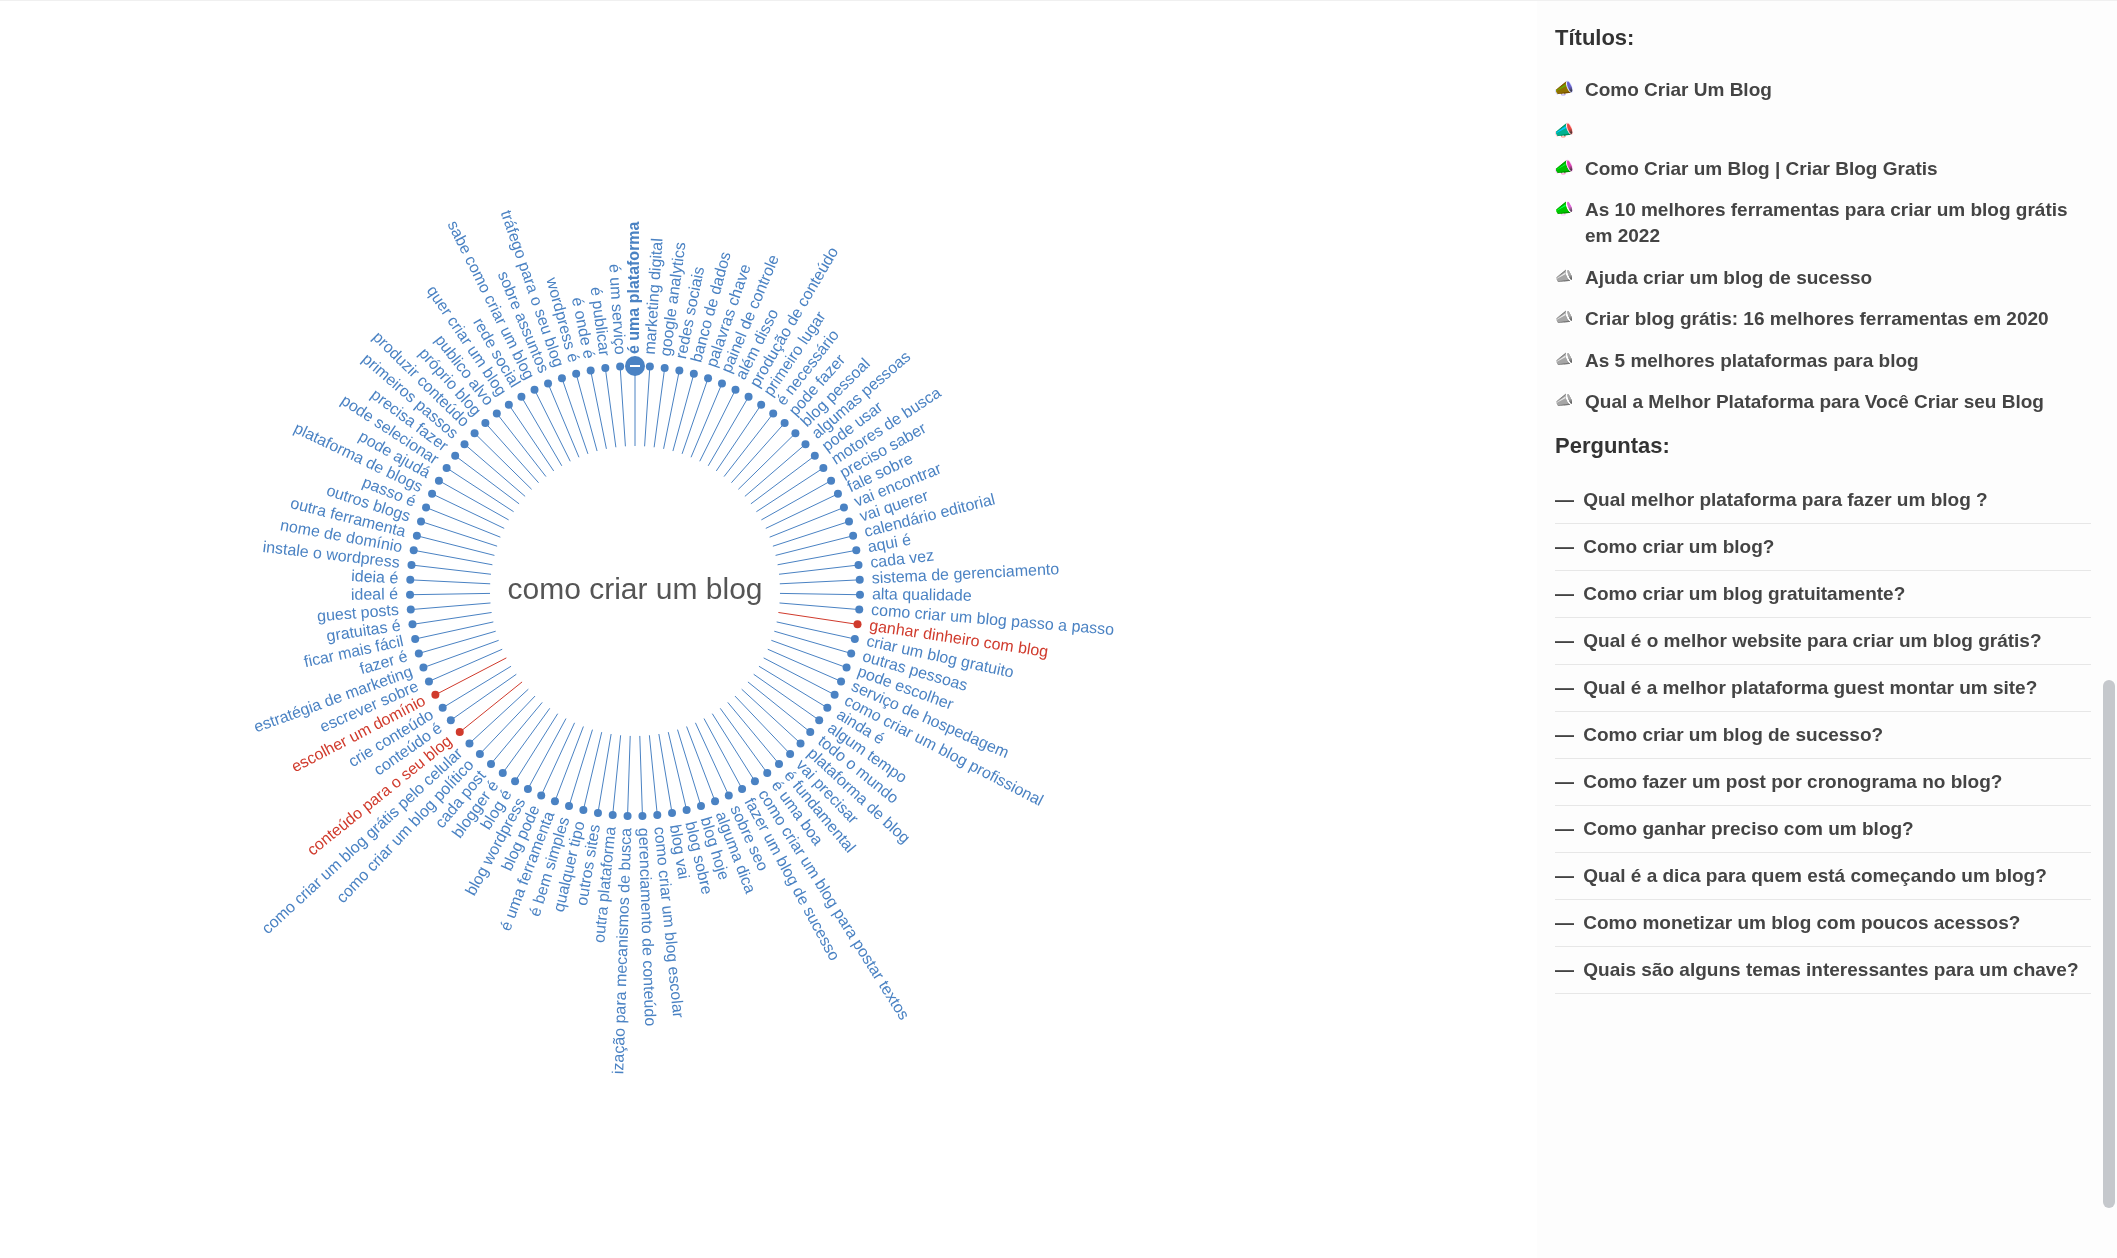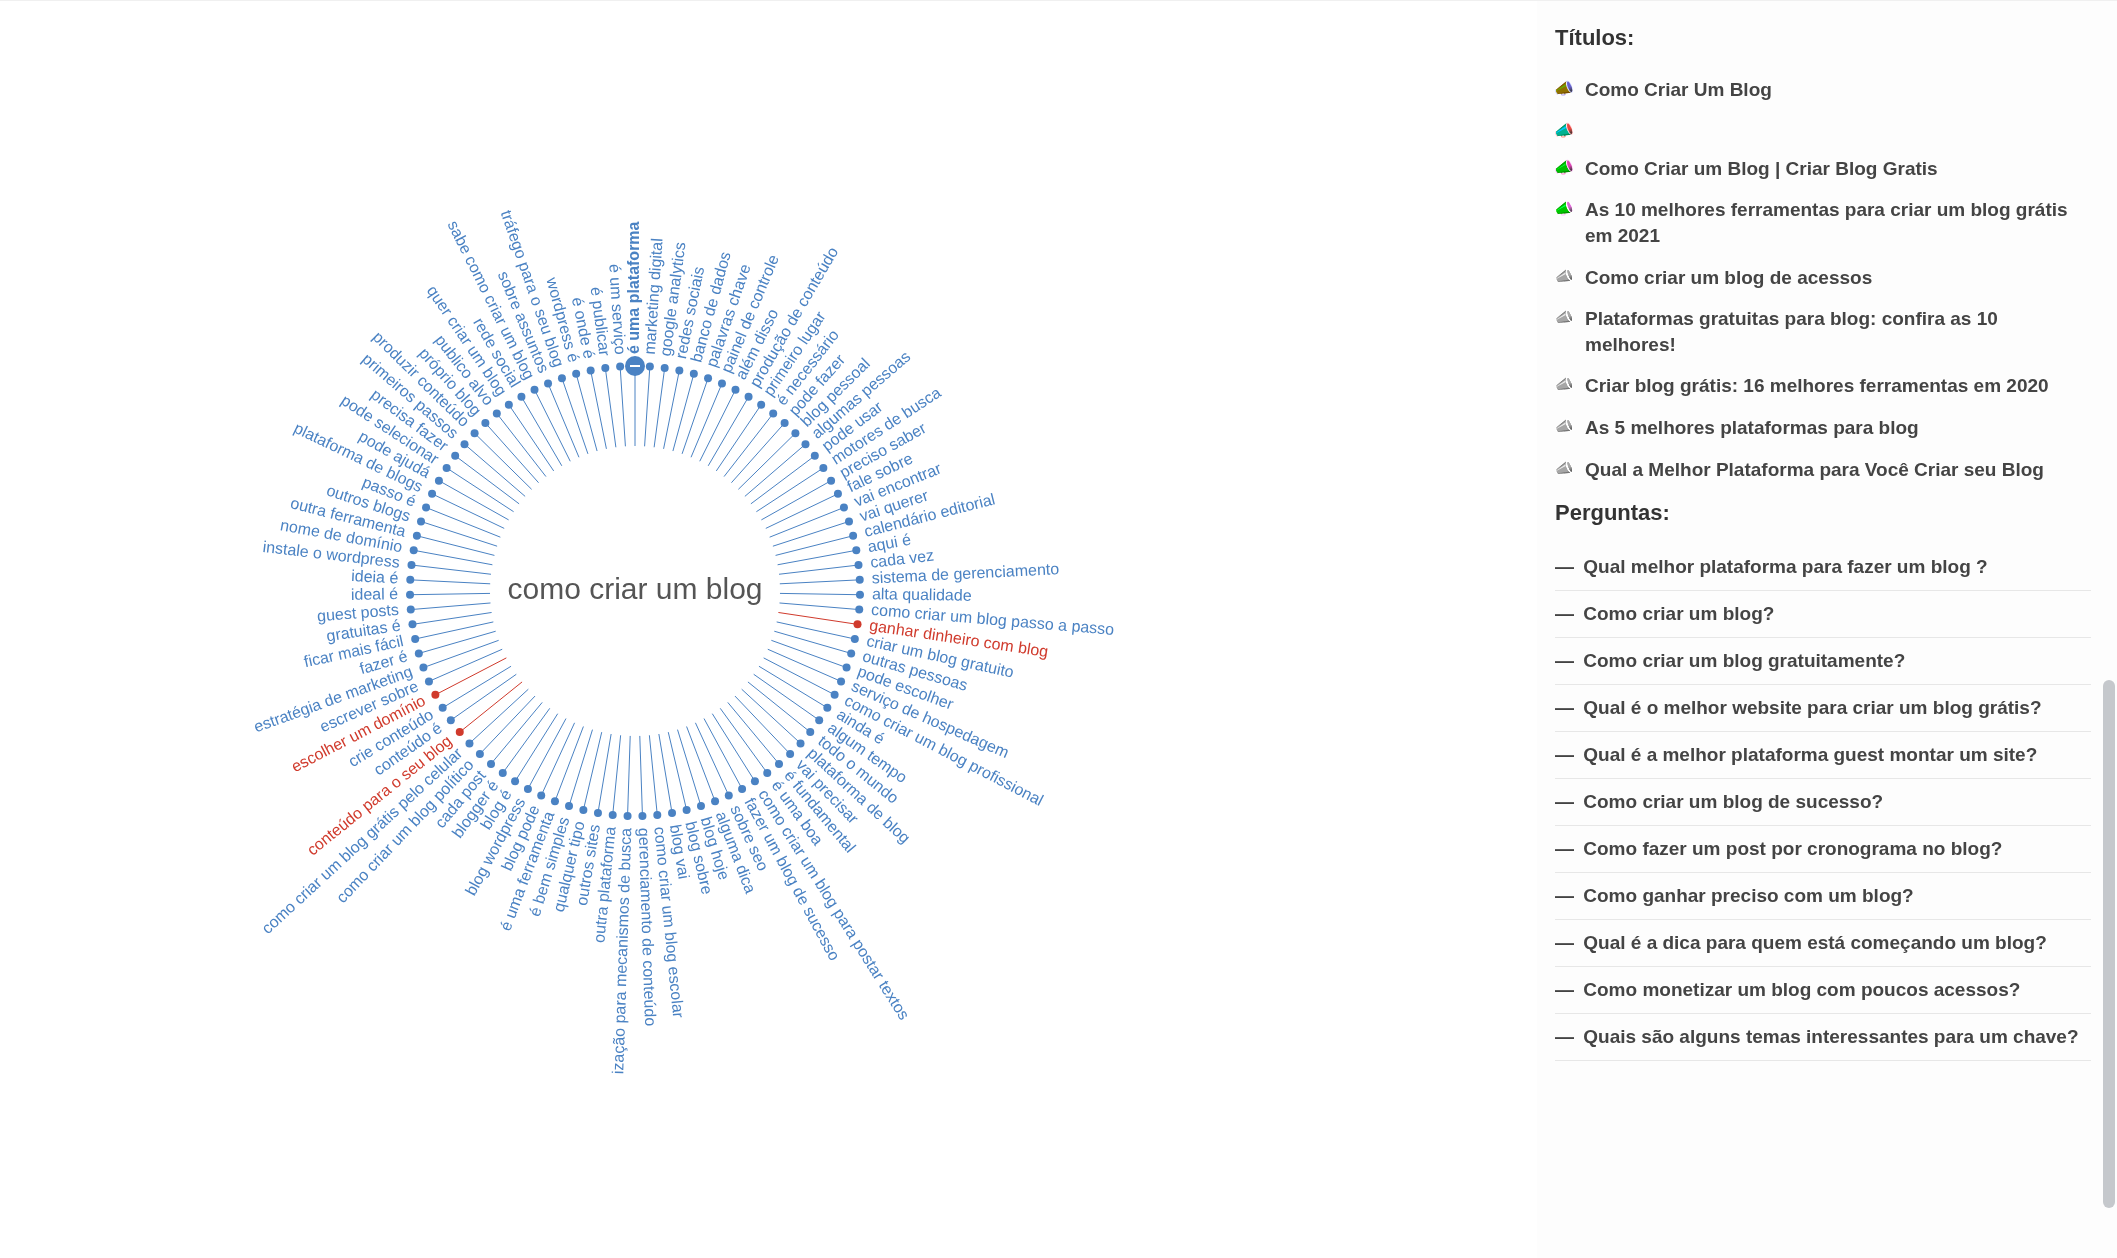--- a/index.html
+++ b/index.html
@@ -605,29 +605,25 @@
         </div>
         <div class="title-item">
           <span class="icon mega blue1"></span>
         </div>
         <div class="title-item">
           <span class="icon mega cyan"></span>
           <span>Como Criar um Blog | Criar Blog Gratis</span>
         </div>
         <div class="title-item">
           <span class="icon mega lcyan"></span>
-          <span>As 10 melhores ferramentas para criar um blog grátis em 2021</span>
+          <span>As 10 melhores ferramentas para criar um blog grátis em 2022</span>
         </div>
         <div class="title-item">
           <span class="icon mega gray"></span>
-          <span>Como criar um blog de acessos</span>
-        </div>
-        <div class="title-item">
-          <span class="icon mega gray"></span>
-          <span>Plataformas gratuitas para blog: confira as 10 melhores!</span>
+          <span>Ajuda criar um blog de sucesso</span>
         </div>
         <div class="title-item">
           <span class="icon mega gray"></span>
           <span>Criar blog grátis: 16 melhores ferramentas em 2020</span>
         </div>
         <div class="title-item">
           <span class="icon mega gray"></span>
           <span>As 5 melhores plataformas para blog</span>
         </div>
         <div class="title-item">

